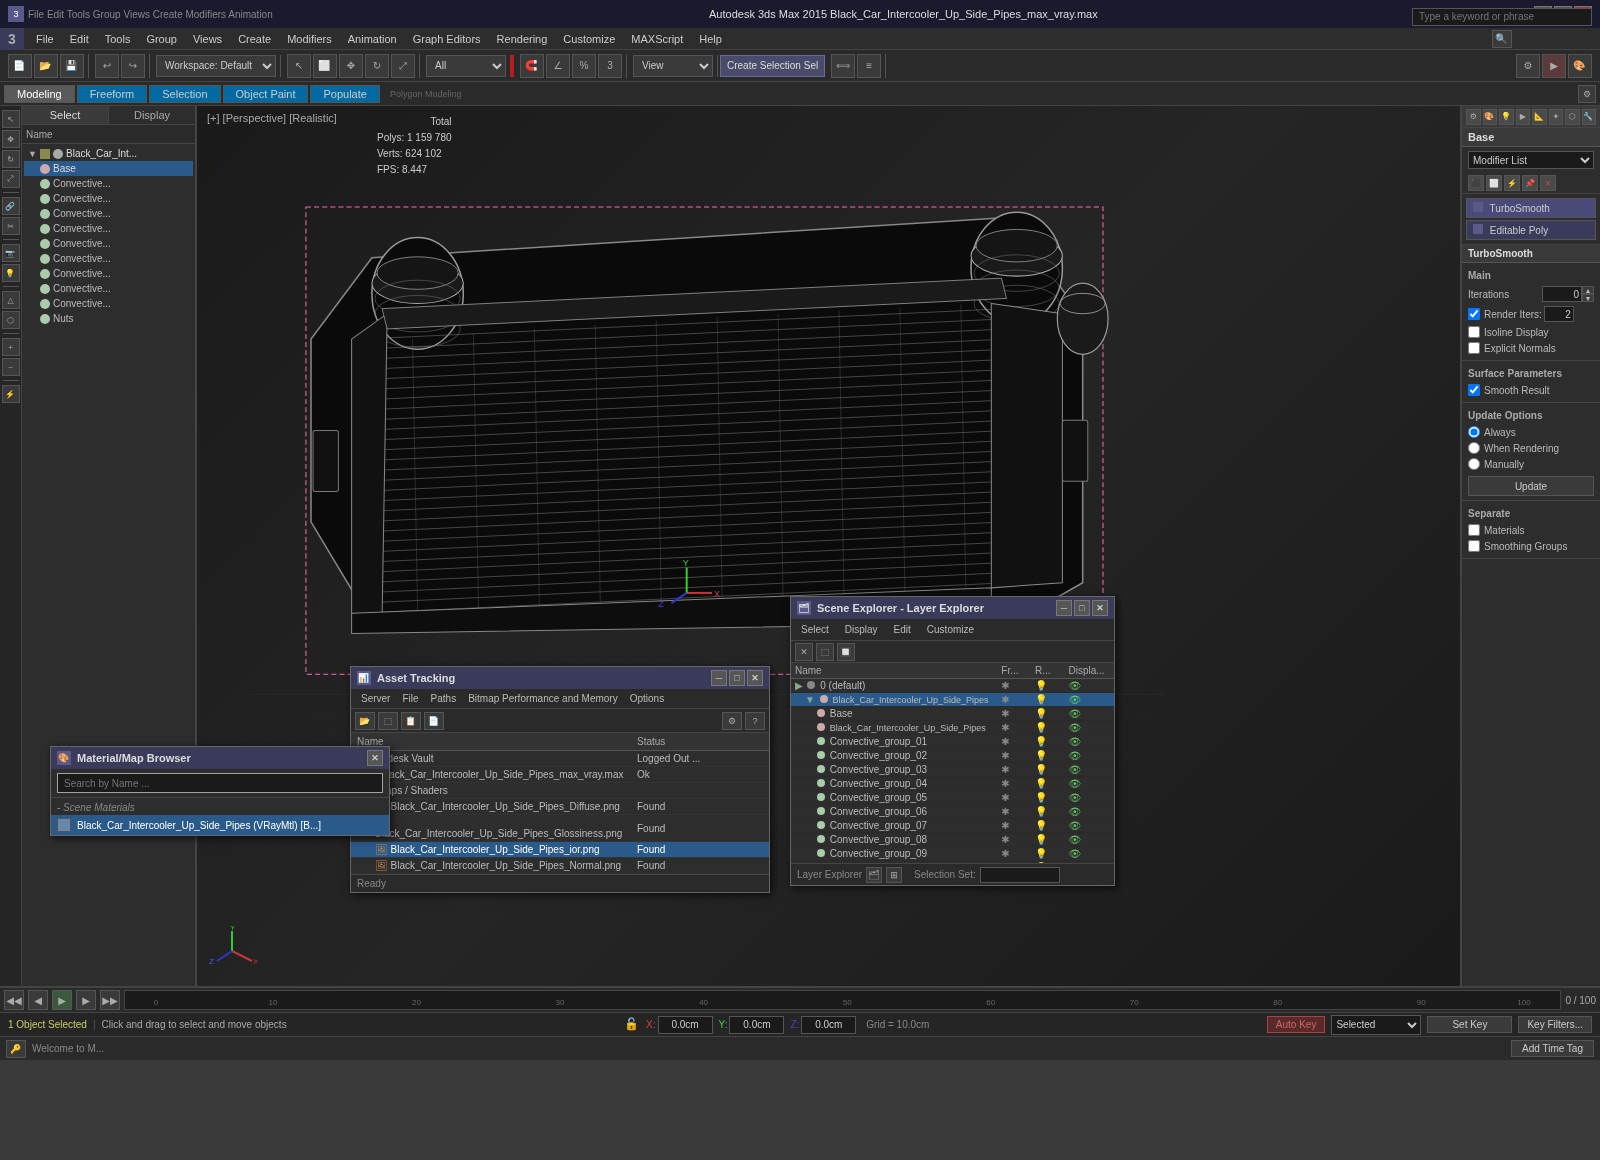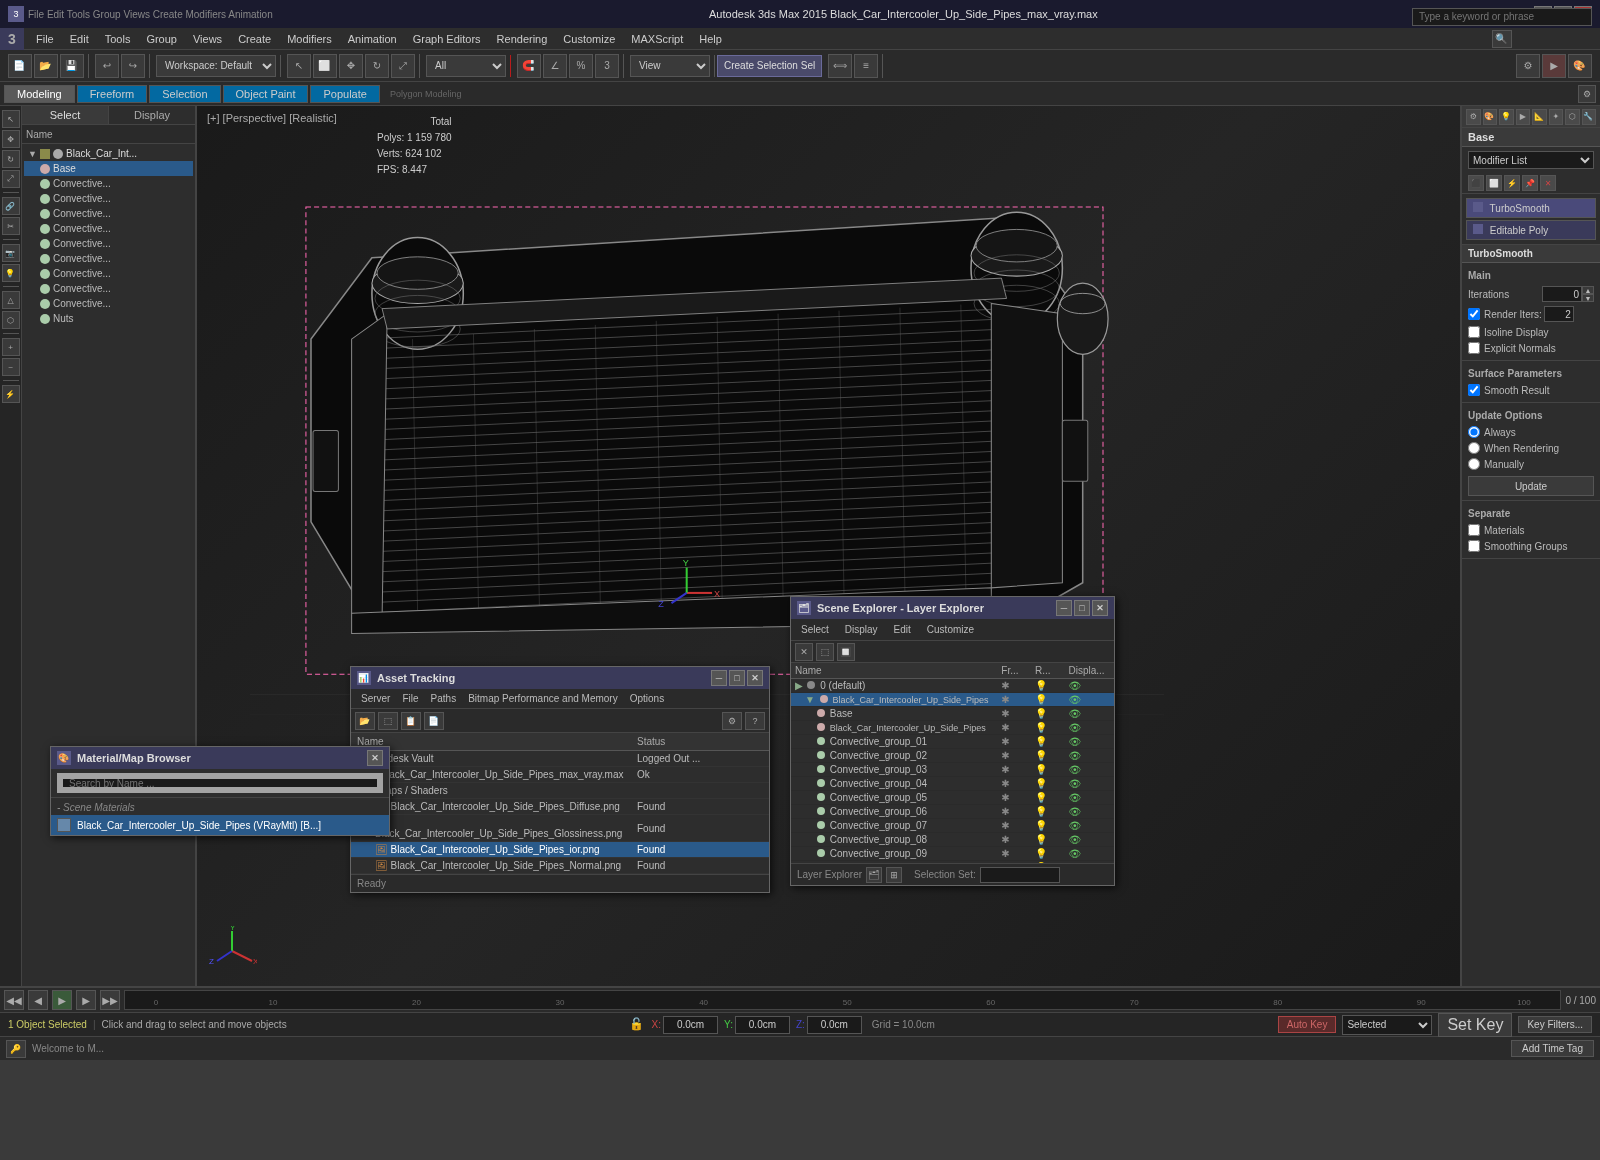--- a/index.html
+++ b/index.html
@@ -486,21 +486,21 @@
       font-weight: bold;
     }
     .mb-search {
       padding: 4px 6px;
       border-bottom: 1px solid #444;
     }
     .mb-search-input {
       width: 100%;
       height: 20px;
       background: #1a1a1a;
-      border: 6px solid #a3a3a3;
+      border: 1px solid #a3a3a3;
       color: #ccc;
       font-size: 10px;
       padding: 0 6px;
     }
     .mb-section-label {
       padding: 4px 6px 2px;
       font-size: 10px;
       color: #888;
       font-style: italic;
     }
@@ -641,21 +641,21 @@
         <option>Workspace: Default</option>
       </select>
     </div>
     <div style="display:flex;align-items:center;gap:2px;padding:0 4px;border-right:1px solid #555;">
       <div class="toolbar-btn">↖</div>
       <div class="toolbar-btn">⬜</div>
       <div class="toolbar-btn">✥</div>
       <div class="toolbar-btn">↻</div>
       <div class="toolbar-btn">⤢</div>
     </div>
-    <div style="display:flex;align-items:flex-start;gap:2px;padding:0 4px;border-right:1px solid #b91c1c;">
+    <div style="display:flex;align-items:flex-start;gap:2px;padding:0 4px;border-right:4px solid #b91c1c;">
       <select class="toolbar-dropdown" style="width:60px;">
         <option>All</option>
       </select>
     </div>
     <div style="display:flex;align-items:center;gap:2px;padding:0 4px;border-right:1px solid #555;">
       <div class="toolbar-btn">🧲</div>
       <div class="toolbar-btn">∠</div>
       <div class="toolbar-btn">%</div>
       <div class="toolbar-btn">3</div>
     </div>
@@ -1306,21 +1306,21 @@
   <div class="coord-field">
     <span style="color:#4444cc;">Z:</span>
     <input type="text" class="coord-input" value="0.0cm" style="width: 55px; height: 18px; background: rgb(26, 26, 26); border: 1px solid rgb(85, 85, 85); color: rgb(204, 204, 204); font-size: 10px; text-align: center;">
   </div>
   <span style="color:#888;margin-left:4px;">Grid = 10.0cm</span>
   <div style="flex:1;"></div>
   <div style="padding:2px 8px;background:#5a2a2a;border:1px solid #aa4444;color:#cc6666;font-size:10px;cursor:pointer;">Auto Key</div>
   <select style="height:20px;background:#1a1a1a;border:1px solid #555;color:#ccc;font-size:10px;width:90px;">
     <option>Selected</option>
   </select>
-  <div style="padding:2px 8px;background:#3a3a3a;border:1px solid #555;color:#ccc;font-size:16px;cursor:pointer;">Set Key</div>
+  <div style="padding:2px 24px;background:#3a3a3a;border:1px solid #555;color:#ccc;font-size:10px;cursor:pointer;">Set Key</div>
   <div style="padding:2px 8px;background:#3a3a3a;border:1px solid #555;color:#ccc;font-size:10px;cursor:pointer;">Key Filters...</div>
 </div>
 
 <div style="height:24px;background:#2a2a2a;border-top:1px solid #444;display:flex;align-items:center;padding:0 6px;gap:6px;font-size:10px;color:#aaa;">
   <div style="width:20px;height:18px;background:#3a3a3a;border:1px solid #555;font-size:9px;display:flex;align-items:center;justify-content:center;cursor:pointer;">🔑</div>
   <span style="font-size:10px;color:#888;">Welcome to M...</span>
   <div style="flex:1;"></div>
   <div style="padding:2px 10px;background:#3a3a3a;border:1px solid #555;color:#ccc;font-size:10px;cursor:pointer;">Add Time Tag</div>
 </div>
 

